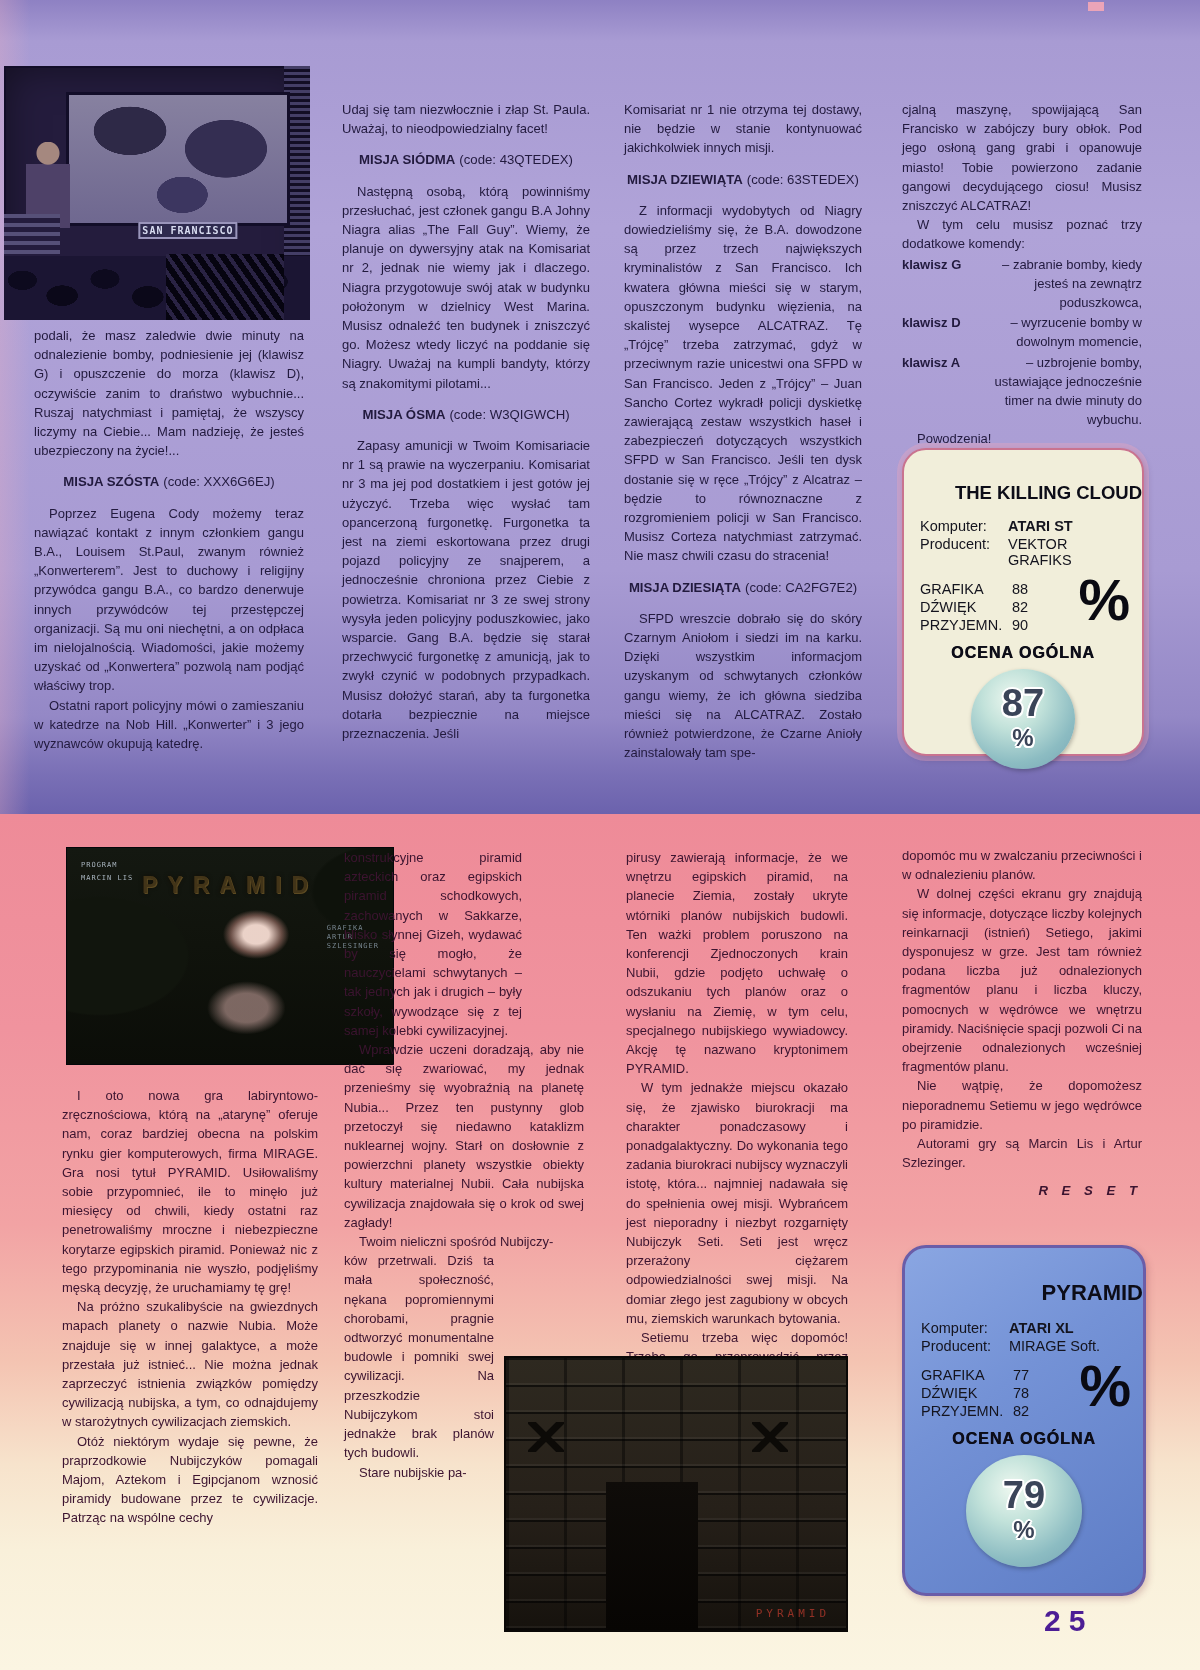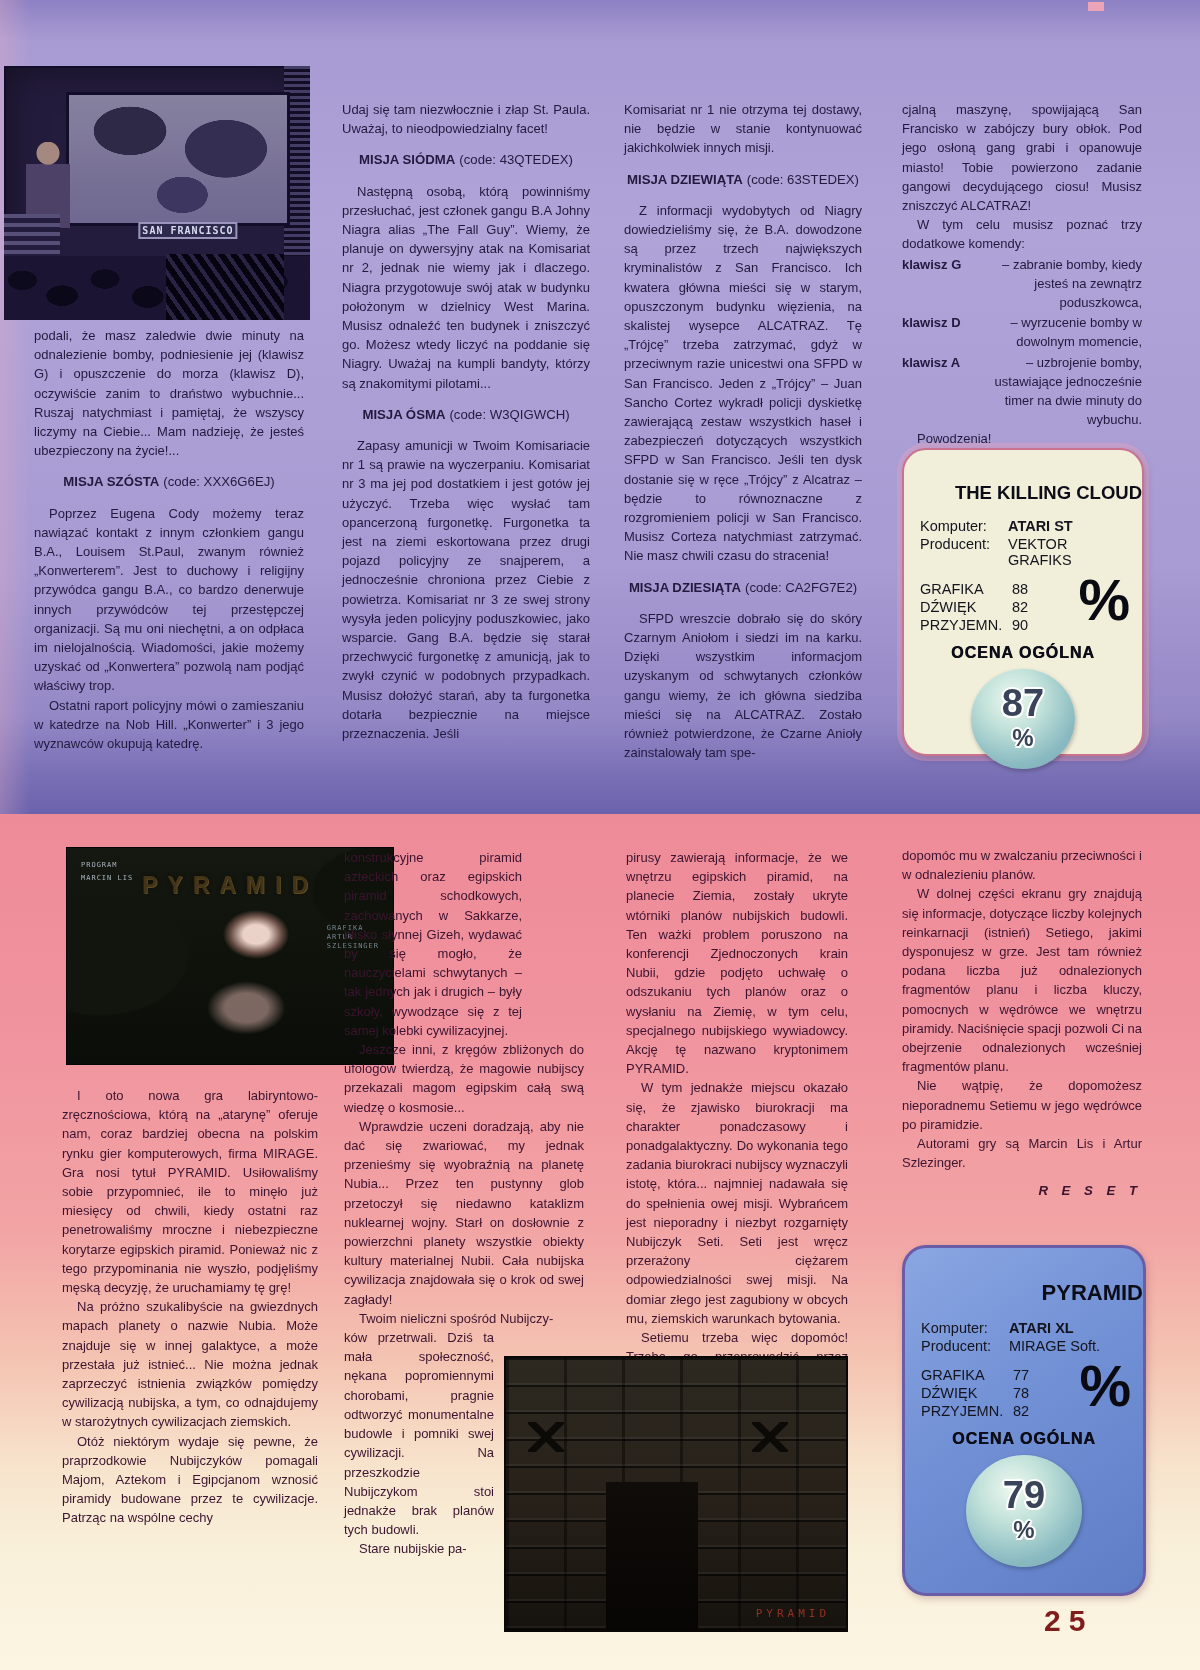--- a/index.html
+++ b/index.html
@@ -121,21 +121,21 @@
       display:flex;flex-direction:column;align-items:center;justify-content:center;
       box-shadow:1px 2px 4px rgba(0,0,0,.25);}
   #box2 .sb-circle{width:116px;height:112px;}
   .circ-val{font-size:38px;font-weight:bold;line-height:.9;color:#3a4458;
       text-shadow:-2px 0 0 #fff,2px 0 0 #fff,0 -2px 0 #fff,0 2px 0 #fff,
                   -1.5px -1.5px 0 #fff,1.5px -1.5px 0 #fff,-1.5px 1.5px 0 #fff,1.5px 1.5px 0 #fff;}
   .circ-unit{font-size:24px;font-weight:bold;margin-top:3px;color:#3a4458;
       text-shadow:-2px 0 0 #fff,2px 0 0 #fff,0 -2px 0 #fff,0 2px 0 #fff,
                   -1.5px -1.5px 0 #fff,1.5px -1.5px 0 #fff,-1.5px 1.5px 0 #fff,1.5px 1.5px 0 #fff;}
   #pageno{position:absolute;left:1044px;top:1604px;font-size:30px;font-weight:bold;
-      letter-spacing:8px;color:#7f1d1d;}
+      letter-spacing:8px;color:#4c1d95;}
 </style>
 </head>
 <body>
 
 <div class="page">
 
   <div class="sec-top"></div>
   <div class="sec-bottom"></div>
   <div class="corner-mark"></div>
 
@@ -235,21 +235,20 @@
   </div>
 
   <div class="col sec-bottom-text" id="b-col1">
     <p class="ind">I oto nowa gra labiryntowo-zręcznościowa, którą na „atarynę” oferuje nam, coraz bardziej obecna na polskim rynku gier komputerowych, firma MIRAGE. Gra nosi tytuł PYRAMID. Usiłowaliśmy sobie przypomnieć, ile to minęło już miesięcy od chwili, kiedy ostatni raz penetrowaliśmy mroczne i niebezpieczne korytarze egipskich piramid. Ponieważ nic z tego przypominania nie wyszło, podjęliśmy męską decyzję, że uruchamiamy tę grę!</p>
     <p class="ind">Na próżno szukalibyście na gwiezdnych mapach planety o nazwie Nubia. Może znajduje się w innej galaktyce, a może przestała już istnieć... Nie można jednak zaprzeczyć istnienia związków pomiędzy cywilizacją nubijska, a tym, co odnajdujemy w starożytnych cywilizacjach ziemskich.</p>
     <p class="ind">Otóż niektórym wydaje się pewne, że praprzodkowie Nubijczyków pomagali Majom, Aztekom i Egipcjanom wznosić piramidy budowane przez te cywilizacje. Patrząc na wspólne cechy</p>
   </div>
 
   <div class="col sec-bottom-text" id="b-col2">
     <p class="b2-first">konstrukcyjne piramid azteckich oraz egipskich piramid schodkowych, zachowanych w Sakkarze, blisko słynnej Gizeh, wydawać by się mogło, że nauczycielami schwytanych – tak jednych jak i drugich – były szkoły, wywodzące się z tej samej kolebki cywilizacyjnej.</p>
-    <p class="ind">Jeszcze inni, z kręgów zbliżonych do ufologów twierdzą, że magowie nubijscy przekazali magom egipskim całą swą wiedzę o kosmosie...</p>
     <p class="ind">Wprawdzie uczeni doradzają, aby nie dać się zwariować, my jednak przenieśmy się wyobraźnią na planetę Nubia... Przez ten pustynny glob przetoczył się niedawno kataklizm nuklearnej wojny. Starł on dosłownie z powierzchni planety wszystkie obiekty kultury materialnej Nubii. Cała nubijska cywilizacja znajdowała się o krok od swej zagłady!</p>
     <p class="ind">Twoim nieliczni spośród Nubijczy-</p>
     <div class="b2-narrow">
       <p>ków przetrwali. Dziś ta mała społeczność, nękana popromiennymi chorobami, pragnie odtworzyć monumentalne budowle i pomniki swej cywilizacji. Na przeszkodzie Nubijczykom stoi jednakże brak planów tych budowli.</p>
       <p class="ind">Stare nubijskie pa-</p>
     </div>
   </div>
 
   <div class="col sec-bottom-text" id="b-col3">
     <p>pirusy zawierają informacje, że we wnętrzu egipskich piramid, na planecie Ziemia, zostały ukryte wtórniki planów nubijskich budowli. Ten ważki problem poruszono na konferencji Zjednoczonych krain Nubii, gdzie podjęto uchwałę o odszukaniu tych planów oraz o wysłaniu na Ziemię, w tym celu, specjalnego nubijskiego wywiadowcy. Akcję tę nazwano kryptonimem PYRAMID.</p>

